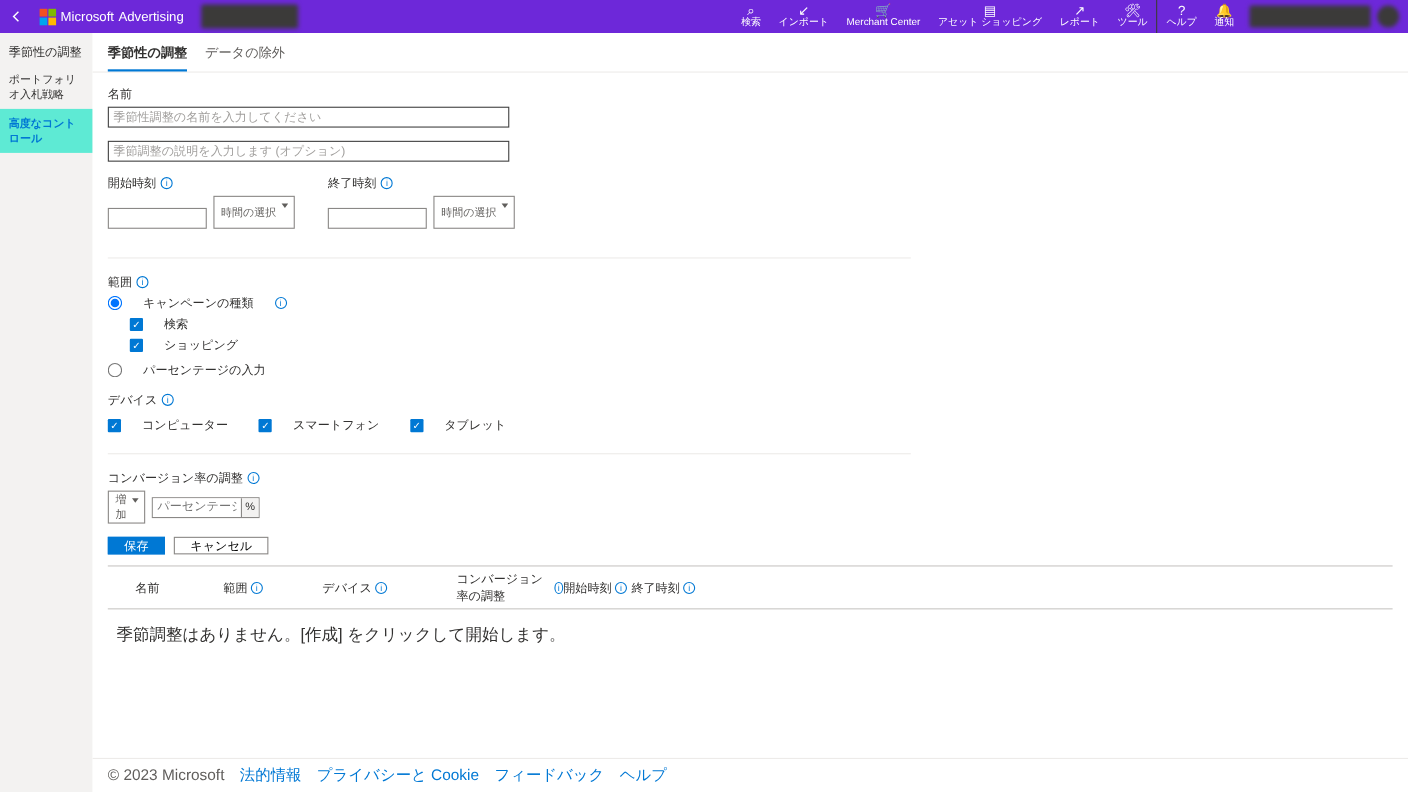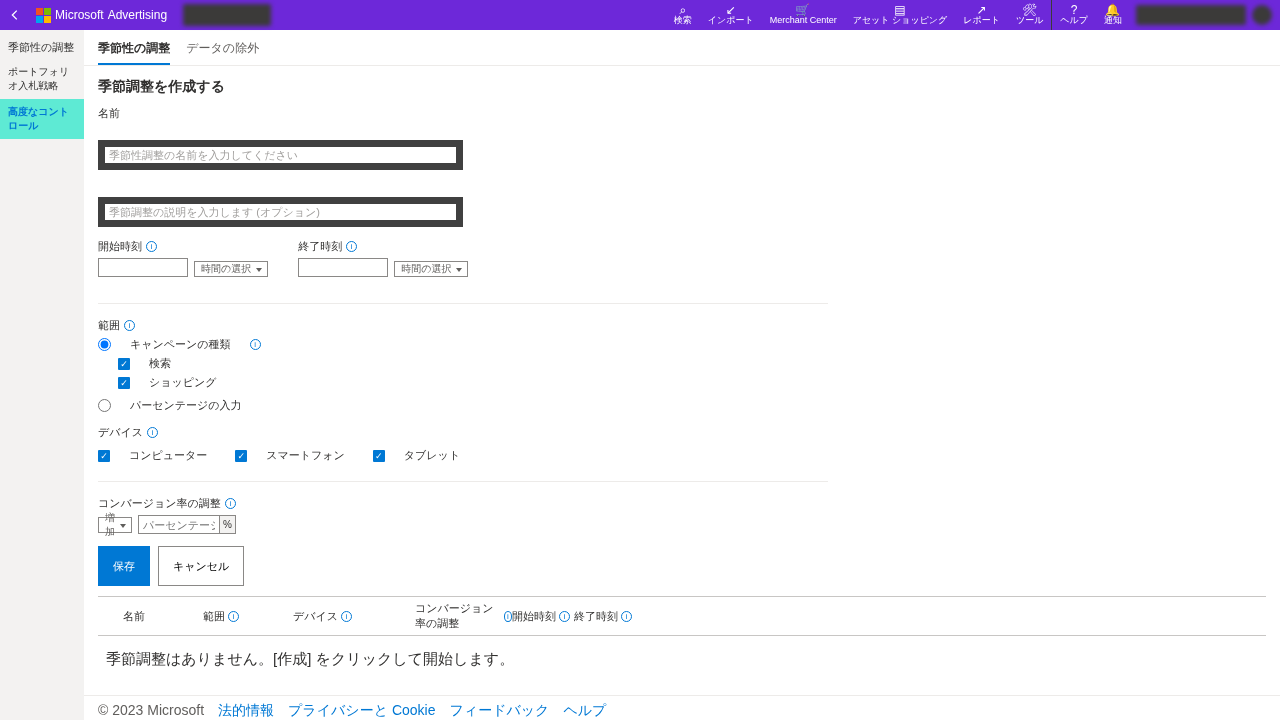--- a/index.html
+++ b/index.html
@@ -34,44 +34,44 @@
 .tabs { display: flex; gap: 16px; padding: 10px 14px 0 14px; border-bottom: 1px solid #edebe9; }
 .tab { font-size: 12px; color: #605e5c; padding-bottom: 6px; cursor: pointer; }
 .tab.active { color: #323130; font-weight: 600; border-bottom: 2px solid #0078d4; }
 
 
 .content { padding: 12px 14px; }
 h2 { font-size: 14px; font-weight: 600; margin-bottom: 10px; }
 .field { margin-bottom: 12px; }
 .field-label { font-size: 11px; margin-bottom: 4px; display: flex; align-items: center; gap: 4px; }
 .info-ico { display: inline-flex; width: 11px; height: 11px; border: 1px solid #0078d4; color: #0078d4; border-radius: 50%; align-items: center; justify-content: center; font-size: 8px; }
-.text-input { width: 365px; height: 30px; border: 7px solid #404040; padding: 0 4px; font-size: 11px; color: #323130; margin-top: 15px; }
+.text-input { width: 365px; height: 19px; border: 1px solid #404040; padding: 0 4px; font-size: 11px; color: #323130; }
 .text-input::placeholder { color: #a19f9d; }
 
 .row { display: flex; gap: 30px; }
 .dt-group { display: flex; gap: 6px; align-items: flex-end; }
 .date-input { width: 90px; height: 19px; border: 1px solid #8a8886; padding: 0 4px; font-size: 11px; }
-.select { height: 16px; border: 1px solid #8a8886; background: #fff; font-size: 10px; padding: 0 16px 0 6px; position: relative; color: #605e5c; display: inline-flex; align-items: center; cursor: pointer; }
+.select { height: 30px; border: 1px solid #8a8886; background: #fff; font-size: 10px; padding: 0 16px 0 6px; position: relative; color: #605e5c; display: inline-flex; align-items: center; cursor: pointer; }
 .select::after { content: ""; position: absolute; right: 5px; top: 6px; border-left: 3px solid transparent; border-right: 3px solid transparent; border-top: 4px solid #605e5c; }
 
 .hr { border: none; border-top: 1px solid #edebe9; margin: 14px 0; width: 730px; }
 
 .radio-row, .check-row { display: flex; align-items: center; gap: 19px; font-size: 11px; margin: 4px 0; }
 .radio-row input[type=radio] { margin: 0; }
 .sub-checks { padding-left: 20px; }
 .cb { width: 12px; height: 12px; background: #0078d4; color: #fff; display: inline-flex; align-items: center; justify-content: center; font-size: 9px; border-radius: 1px; }
 .device-row { display: flex; gap: 28px; margin-top: 4px; }
 
 .conv-row { display: flex; gap: 6px; align-items: center; }
 .num-wrap { display: flex; border: 1px solid #8a8886; height: 19px; }
 .num-wrap input { border: none; width: 80px; padding: 0 4px; font-size: 11px; outline: none; }
 .num-wrap .pct { width: 16px; background: #f3f2f1; display: flex; align-items: center; justify-content: center; border-left: 1px solid #8a8886; font-size: 10px; }
 
 .actions { display: flex; gap: 8px; margin: 12px 0 10px 0; }
-.btn { height: 40px; padding: 0 14px; font-size: 11px; border: 1px solid #8a8886; background: #fff; cursor: pointer; display: inline-flex; align-items: center; }
+.btn { height: 16px; padding: 0 14px; font-size: 11px; border: 1px solid #8a8886; background: #fff; cursor: pointer; display: inline-flex; align-items: center; }
 .btn.primary { background: #0078d4; color: #fff; border-color: #0078d4; }
 
 
 .table { width: 100%; }
 .thead { display: flex; border-top: 1px solid #c8c6c4; border-bottom: 1px solid #c8c6c4; padding: 4px 0; }
 .th { font-size: 11px; color: #323130; display: flex; align-items: center; gap: 3px; }
 .th0 { width: 105px; padding-left: 25px;} .th1 { width: 90px; } .th2 { width: 122px; } .th3 { width: 97px; }
 .th4 { width: 62px; } .th5 { width: 60px; }
 .empty { padding: 14px 8px; font-size: 15px; color: #323130; }
 
@@ -145,21 +145,20 @@
     <div class="sb-item active">高度なコントロール</div>
   </div>
 
   <div class="main">
     <div class="tabs">
       <div class="tab active">季節性の調整</div>
       <div class="tab">データの除外</div>
     </div>
 
     <div class="content">
-      <h2>季節調整を作成する</h2>
 
       <div class="field">
         <div class="field-label">名前</div>
         <input class="text-input" placeholder="季節性調整の名前を入力してください" style="">
       </div>
 
       <div class="field">
         <input class="text-input" placeholder="季節調整の説明を入力します (オプション)" style="">
       </div>
 

